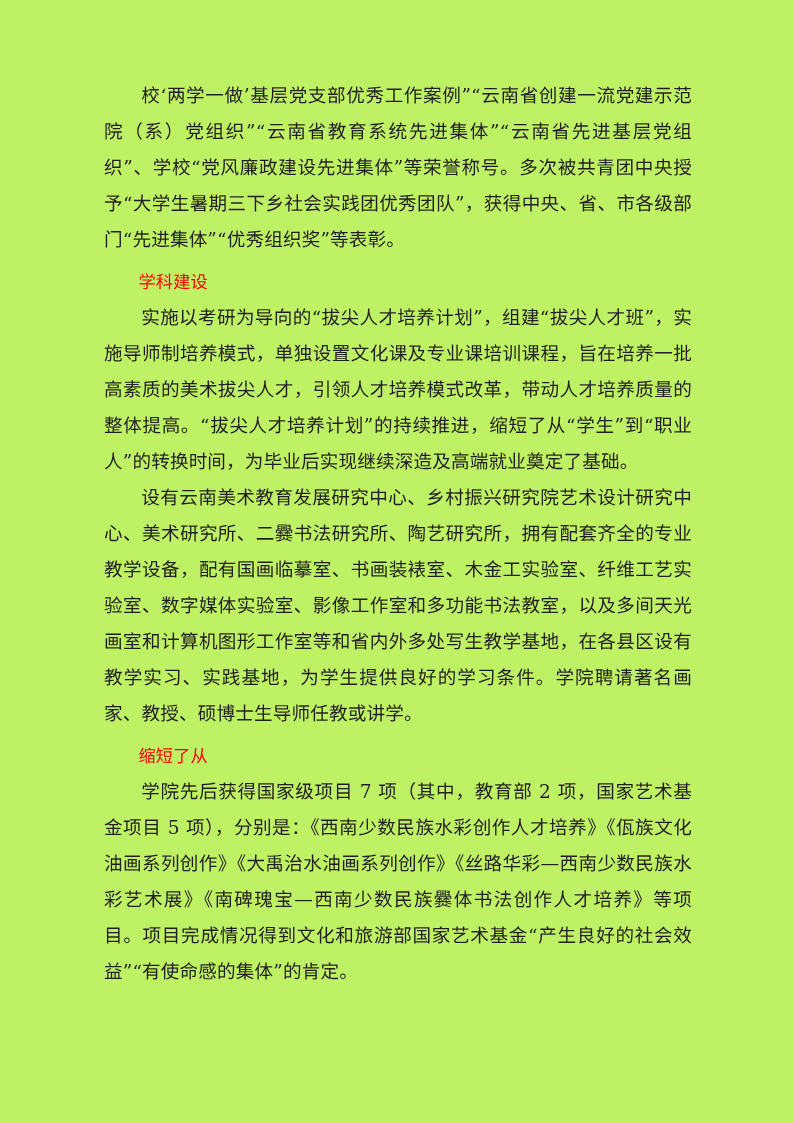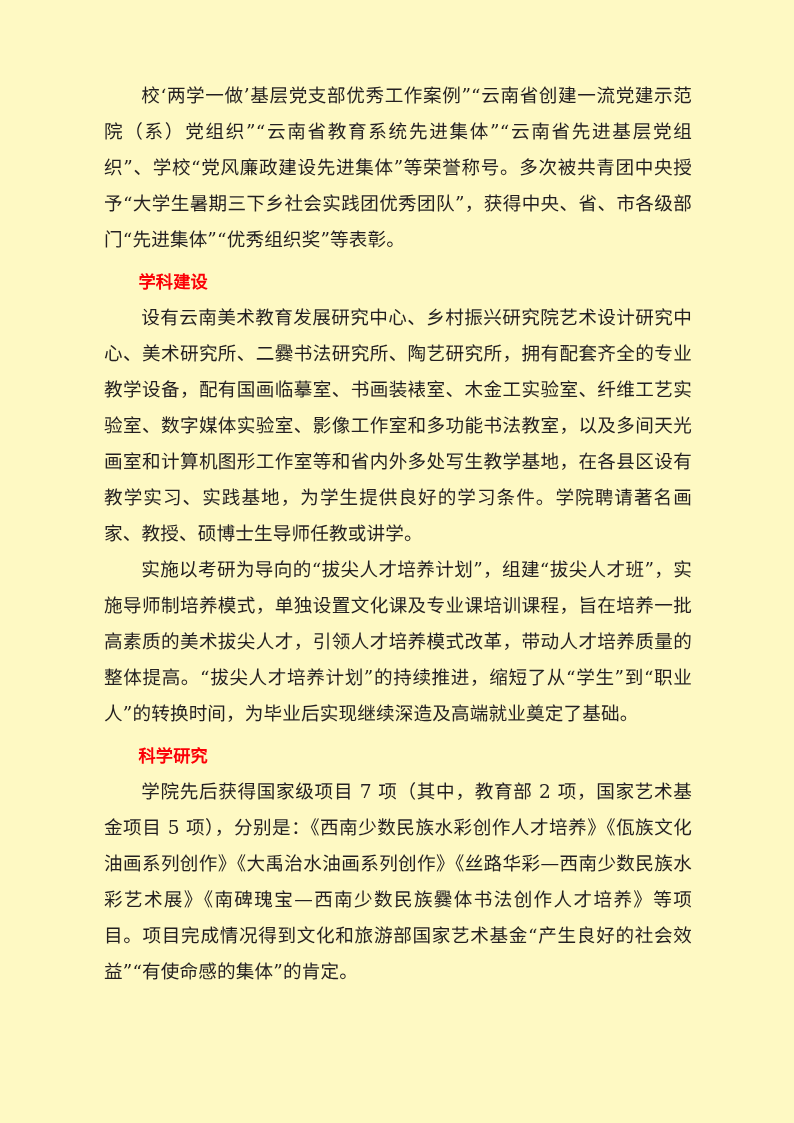--- a/index.html
+++ b/index.html
@@ -5,21 +5,21 @@
 <style>
   html, body {
     margin: 0;
     padding: 0;
     background: #ffffff;
   }
   .page {
     position: relative;
     width: 794px;
     height: 1123px;
-    background: #fef9c3;
+    background: #bef264;
     overflow: hidden;
     box-sizing: border-box;
   }
   .content {
     position: absolute;
     left: 104px;
     top: 78px;
     width: 588px;
   }
   p.para {
@@ -34,44 +34,44 @@
     text-indent: 2em;
     letter-spacing: 0.15px;
     word-break: break-all;
   }
   h2.section-heading {
     margin: 0;
     padding: 0;
     font-family: "DejaVu Sans", "Liberation Sans", sans-serif;
     font-size: 17.2px;
     line-height: 36px;
-    font-weight: bold;
+    font-weight: normal;
     color: #fb0007;
     text-indent: 2em;
     letter-spacing: 0.2px;
   }
   .spacer-before-heading {
     height: 6px;
   }
 </style>
 </head>
 <body>
 
 <div class="page">
   <div class="content">
 
     <p class="para">校‘两学一做’基层党支部优秀工作案例”“云南省创建一流党建示范院（系）党组织”“云南省教育系统先进集体”“云南省先进基层党组织”、学校“党风廉政建设先进集体”等荣誉称号。多次被共青团中央授予“大学生暑期三下乡社会实践团优秀团队”，获得中央、省、市各级部门“先进集体”“优秀组织奖”等表彰。</p>
 
     <div class="spacer-before-heading"></div>
 
     <h2 class="section-heading">学科建设</h2>
 
+    <p class="para">实施以考研为导向的“拔尖人才培养计划”，组建“拔尖人才班”，实施导师制培养模式，单独设置文化课及专业课培训课程，旨在培养一批高素质的美术拔尖人才，引领人才培养模式改革，带动人才培养质量的整体提高。“拔尖人才培养计划”的持续推进，缩短了从“学生”到“职业人”的转换时间，为毕业后实现继续深造及高端就业奠定了基础。</p>
     <p class="para">设有云南美术教育发展研究中心、乡村振兴研究院艺术设计研究中心、美术研究所、二爨书法研究所、陶艺研究所，拥有配套齐全的专业教学设备，配有国画临摹室、书画装裱室、木金工实验室、纤维工艺实验室、数字媒体实验室、影像工作室和多功能书法教室，以及多间天光画室和计算机图形工作室等和省内外多处写生教学基地，在各县区设有教学实习、实践基地，为学生提供良好的学习条件。学院聘请著名画家、教授、硕博士生导师任教或讲学。</p>
-    <p class="para">实施以考研为导向的“拔尖人才培养计划”，组建“拔尖人才班”，实施导师制培养模式，单独设置文化课及专业课培训课程，旨在培养一批高素质的美术拔尖人才，引领人才培养模式改革，带动人才培养质量的整体提高。“拔尖人才培养计划”的持续推进，缩短了从“学生”到“职业人”的转换时间，为毕业后实现继续深造及高端就业奠定了基础。</p>
 
     <div class="spacer-before-heading"></div>
 
-    <h2 class="section-heading">科学研究</h2>
+    <h2 class="section-heading">缩短了从</h2>
 
     <p class="para">学院先后获得国家级项目 7 项（其中，教育部 2 项，国家艺术基金项目 5 项），分别是：《西南少数民族水彩创作人才培养》《佤族文化油画系列创作》《大禹治水油画系列创作》《丝路华彩—西南少数民族水彩艺术展》《南碑瑰宝—西南少数民族爨体书法创作人才培养》等项目。项目完成情况得到文化和旅游部国家艺术基金“产生良好的社会效益”“有使命感的集体”的肯定。</p>
 
   </div>
 </div>
 
 </body></html>

